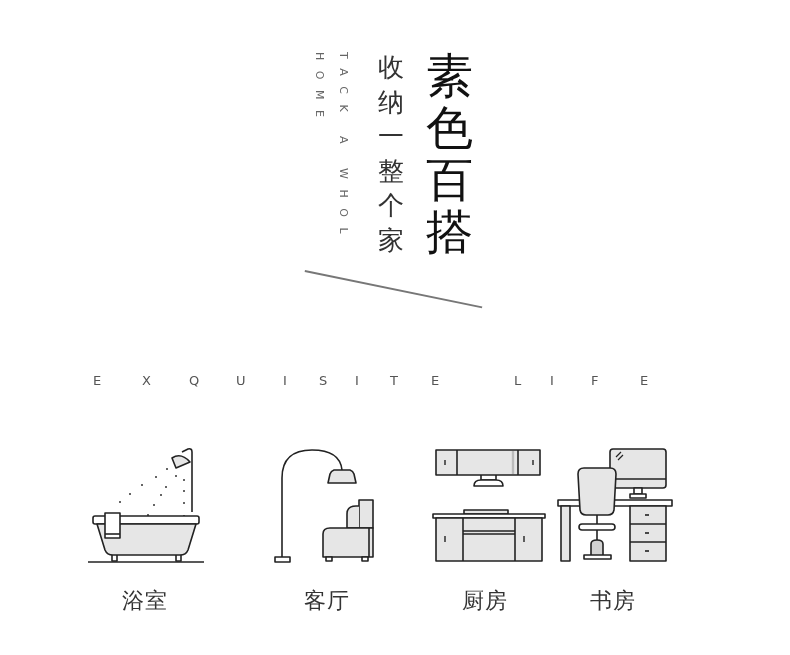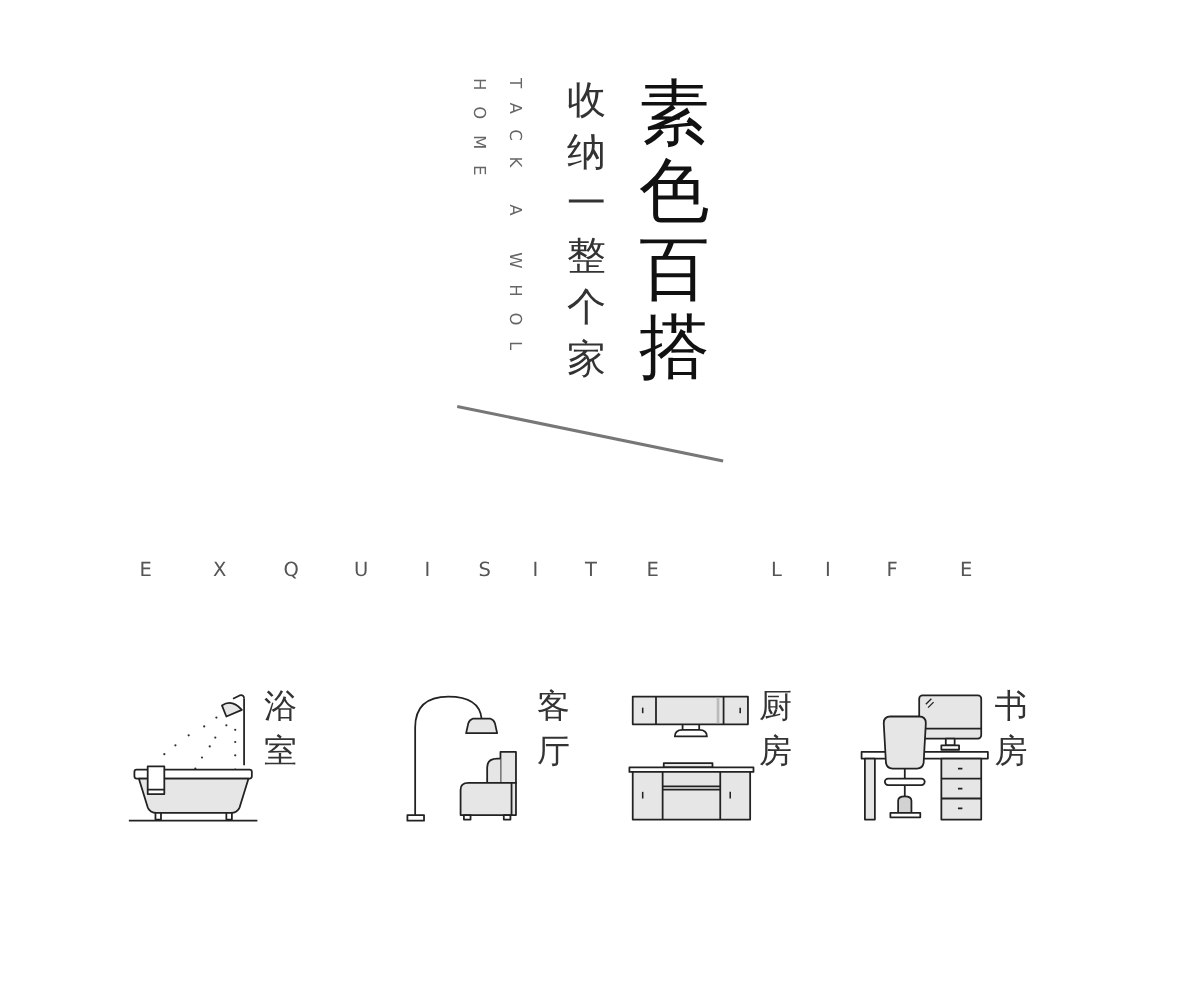--- a/index.html
+++ b/index.html
@@ -19,21 +19,21 @@
     .en-col { position: absolute; top: 52px; writing-mode: vertical-rl; font-family: "DejaVu Sans", sans-serif; font-size: 11px; letter-spacing: 10.5px; color: #666; white-space: nowrap; }
     .en-col-1 { left: 337px; }
     .en-col-2 { left: 313px; }
 
     .divider { position: absolute; left: 305px; top: 270px; width: 181px; height: 1.6px; background: #777; transform-origin: 0 0; transform: rotate(11.6deg); }
 
     .tagline { position: absolute; top: 373px; left: 93px; width: 620px; display: flex; font-family: "DejaVu Sans", sans-serif; font-size: 13px; color: #555; }
     .tagline span { display: inline-block; width: 0; text-align: center; }
 
     .rooms { position: absolute; top: 440px; left: 0; width: 790px; }
-    .room { position: absolute; width: 130px; display: flex; flex-direction: row; }
+    .room { position: absolute; width: 130px; display: flex; flex-direction: column; align-items: center; }
     .room svg { display: block; }
     .room .label { margin-top: 16px; font-family: "DejaVu Sans", sans-serif; font-size: 22px; color: #333; letter-spacing: 1px; }
   </style>
 </head>
 <body>
 
 <div class="title-block">
   <div class="vcol main-title">
     <span>素</span>
     <span>色</span>
@@ -125,21 +125,21 @@
 
       <path d="M61 117 L61 94 Q61 88 68 88 L111 88 L111 117 Z" fill="#e6e6e6"></path>
       <path d="M107 88 L107 117"></path>
 
       <rect x="64" y="117" width="6" height="4" fill="#fff"></rect>
       <rect x="100" y="117" width="6" height="4" fill="#fff"></rect>
     </svg>
     <div class="label">客厅</div>
   </div>
 
-  <div class="room" style="left:410px">
+  <div class="room" style="left:420px">
     <svg width="130" height="130" viewBox="0 0 130 130" stroke="#222" stroke-width="1.6" fill="none" stroke-linejoin="round">
 
       <rect x="16" y="10" width="104" height="25" fill="#e6e6e6"></rect>
       <path d="M37 10 L37 35"></path>
         <path d="M98 10 L98 35"></path>
       <path d="M25 20 L25 25" stroke-width="1.4"></path>
         <path d="M113 20 L113 25" stroke-width="1.4"></path>
       <path d="M93 11 L93 34" stroke="#bbb" stroke-width="2.4"></path>
 
       <path d="M61 35 L61 40 L76 40 L76 35"></path>
@@ -153,21 +153,21 @@
       <path d="M43 78 L43 121"></path>
         <path d="M95 78 L95 121"></path>
       <path d="M43 91 L95 91"></path>
       <path d="M43 94 L95 94"></path>
       <path d="M25 96 L25 102" stroke-width="1.4"></path>
         <path d="M104 96 L104 102" stroke-width="1.4"></path>
     </svg>
     <div class="label">厨房</div>
   </div>
 
-  <div class="room" style="left:567px">
+  <div class="room" style="left:548px">
     <svg width="130" height="130" viewBox="0 0 130 130" stroke="#222" stroke-width="1.6" fill="none" stroke-linejoin="round">
 
       <rect x="62" y="9" width="56" height="39" rx="3" fill="#e6e6e6"></rect>
       <path d="M62 39 L118 39"></path>
       <path d="M68 17 L73 12 M70 20 L75 15" stroke-width="1.2"></path>
       <rect x="86" y="48" width="8" height="6" fill="#fff"></rect>
       <rect x="82" y="54" width="16" height="4" fill="#fff"></rect>
 
       <rect x="10" y="60" width="114" height="6" fill="#fff"></rect>
 

